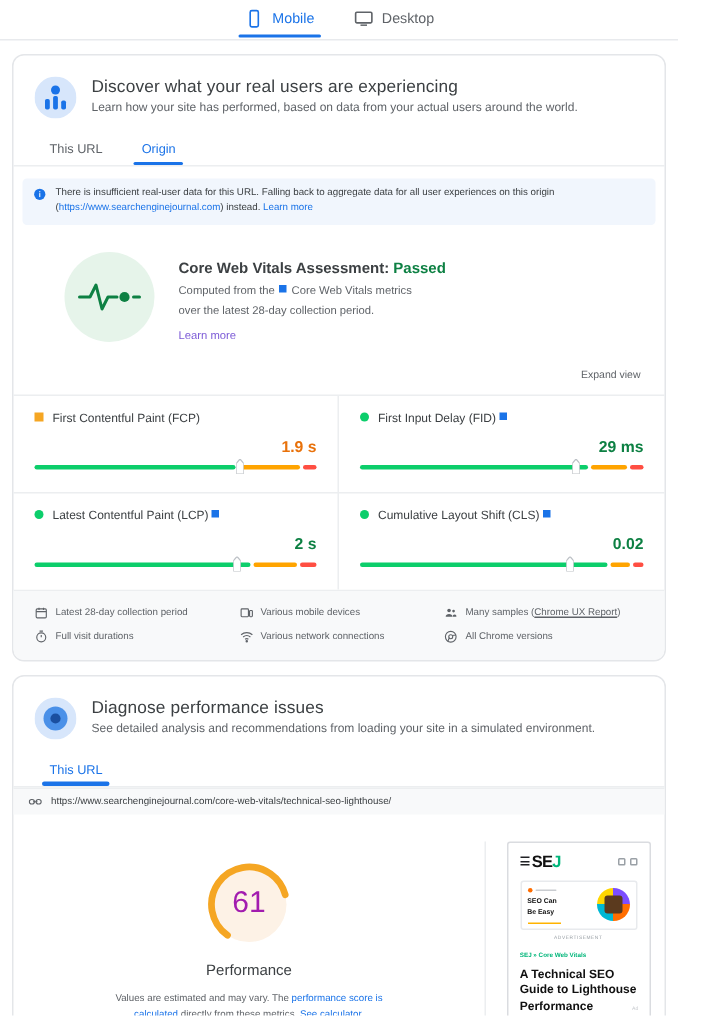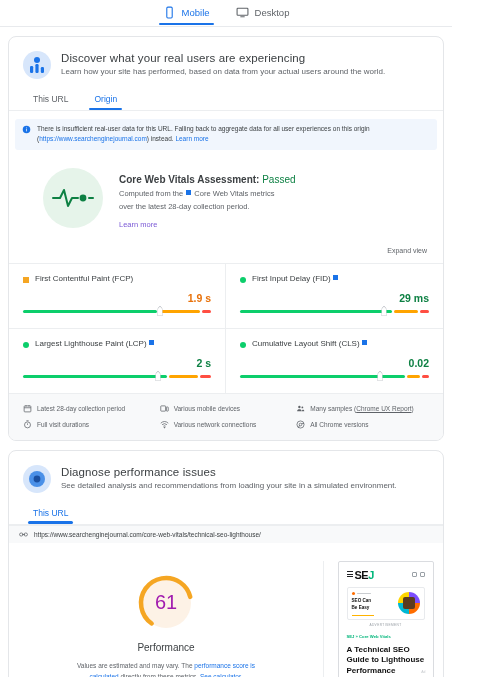--- a/index.html
+++ b/index.html
@@ -84,40 +84,40 @@
 
   
   .assess { display: flex; gap: 16px; padding: 18px 0 6px 34px; }
   .assess-circle {
     width: 60px; height: 60px; border-radius: 50%;
     background: #e6f4ea; flex: none;
     display: flex; align-items: center; justify-content: center;
   }
   .assess-body { padding-top: 6px; }
   .assess-title { font-size: 10px; color: #3c4043; font-weight: 700; }
-  .assess-title .passed { color: #0d8043; font-weight: 400; text-align: center; }
+  .assess-title .passed { color: #0d8043; font-weight: 700; text-align: center; }
   .assess-desc { font-size: 7.5px; color: #5f6368; line-height: 1.65; margin-top: 3px; }
   .blue-sq {
     display: inline-block; width: 5px; height: 5px;
     background: #1a73e8; vertical-align: 1px; margin: 0 1px;
   }
   .assess-link { font-size: 7.5px; color: #7b59d6; text-decoration: none; display: inline-block; margin-top: 1px; }
 
   .expand-row { text-align: right; padding: 2px 16px 6px 0; }
   .expand-link { font-size: 7px; color: #5f6368; text-decoration: none; cursor: pointer; }
 
   
   .metrics {
     display: grid; grid-template-columns: 1fr 1fr;
     border-top: 1px solid #eceef0;
   }
   .metric { padding: 10px 14px 12px 14px; position: relative; }
   .metric:nth-child(odd) { border-right: 1px solid #eceef0; }
   .metric:nth-child(3), .metric:nth-child(4) { border-top: 1px solid #eceef0; }
-  .metric-head { display: flex; align-items: flex-end; gap: 6px; }
+  .metric-head { display: flex; align-items: center; gap: 6px; }
   .dot-sq { width: 6px; height: 6px; flex: none; }
   .dot-sq.sq { background: #f5a623; }
   .dot-sq.ci { background: #0cce6b; border-radius: 50%; }
   .metric-name { font-size: 8px; color: #3c4043; }
   .metric-badge {
     display: inline-block; width: 5px; height: 5px; background: #1a73e8;
     margin-left: 2px; vertical-align: 1px;
   }
   .metric-value {
     font-size: 10.5px; font-weight: 700; text-align: right;
@@ -312,21 +312,21 @@
           </div>
           <svg class="marker" style="left:76%" viewBox="0 0 6 12">
             <polygon points="3,0 6,3.5 6,12 0,12 0,3.5" fill="#ffffff" stroke="#bdc1c6" stroke-width="1"></polygon>
           </svg>
         </div>
       </div>
 
       <div class="metric">
         <div class="metric-head">
           <span class="dot-sq ci"></span>
-          <span class="metric-name"><span>Largest Lighthouse Paint (LCP)</span><span class="metric-badge"></span></span>
+          <span class="metric-name"><span>Latest Contentful Paint (LCP)</span><span class="metric-badge"></span></span>
         </div>
         <div class="metric-value v-green">2 s</div>
         <div class="bar-wrap">
           <div class="bar">
             <div class="seg g" style="width:78%"></div>
             <div class="seg o" style="width:16%"></div>
             <div class="seg r" style="width:6%"></div>
           </div>
           <svg class="marker" style="left:72%" viewBox="0 0 6 12">
             <polygon points="3,0 6,3.5 6,12 0,12 0,3.5" fill="#ffffff" stroke="#bdc1c6" stroke-width="1"></polygon>

